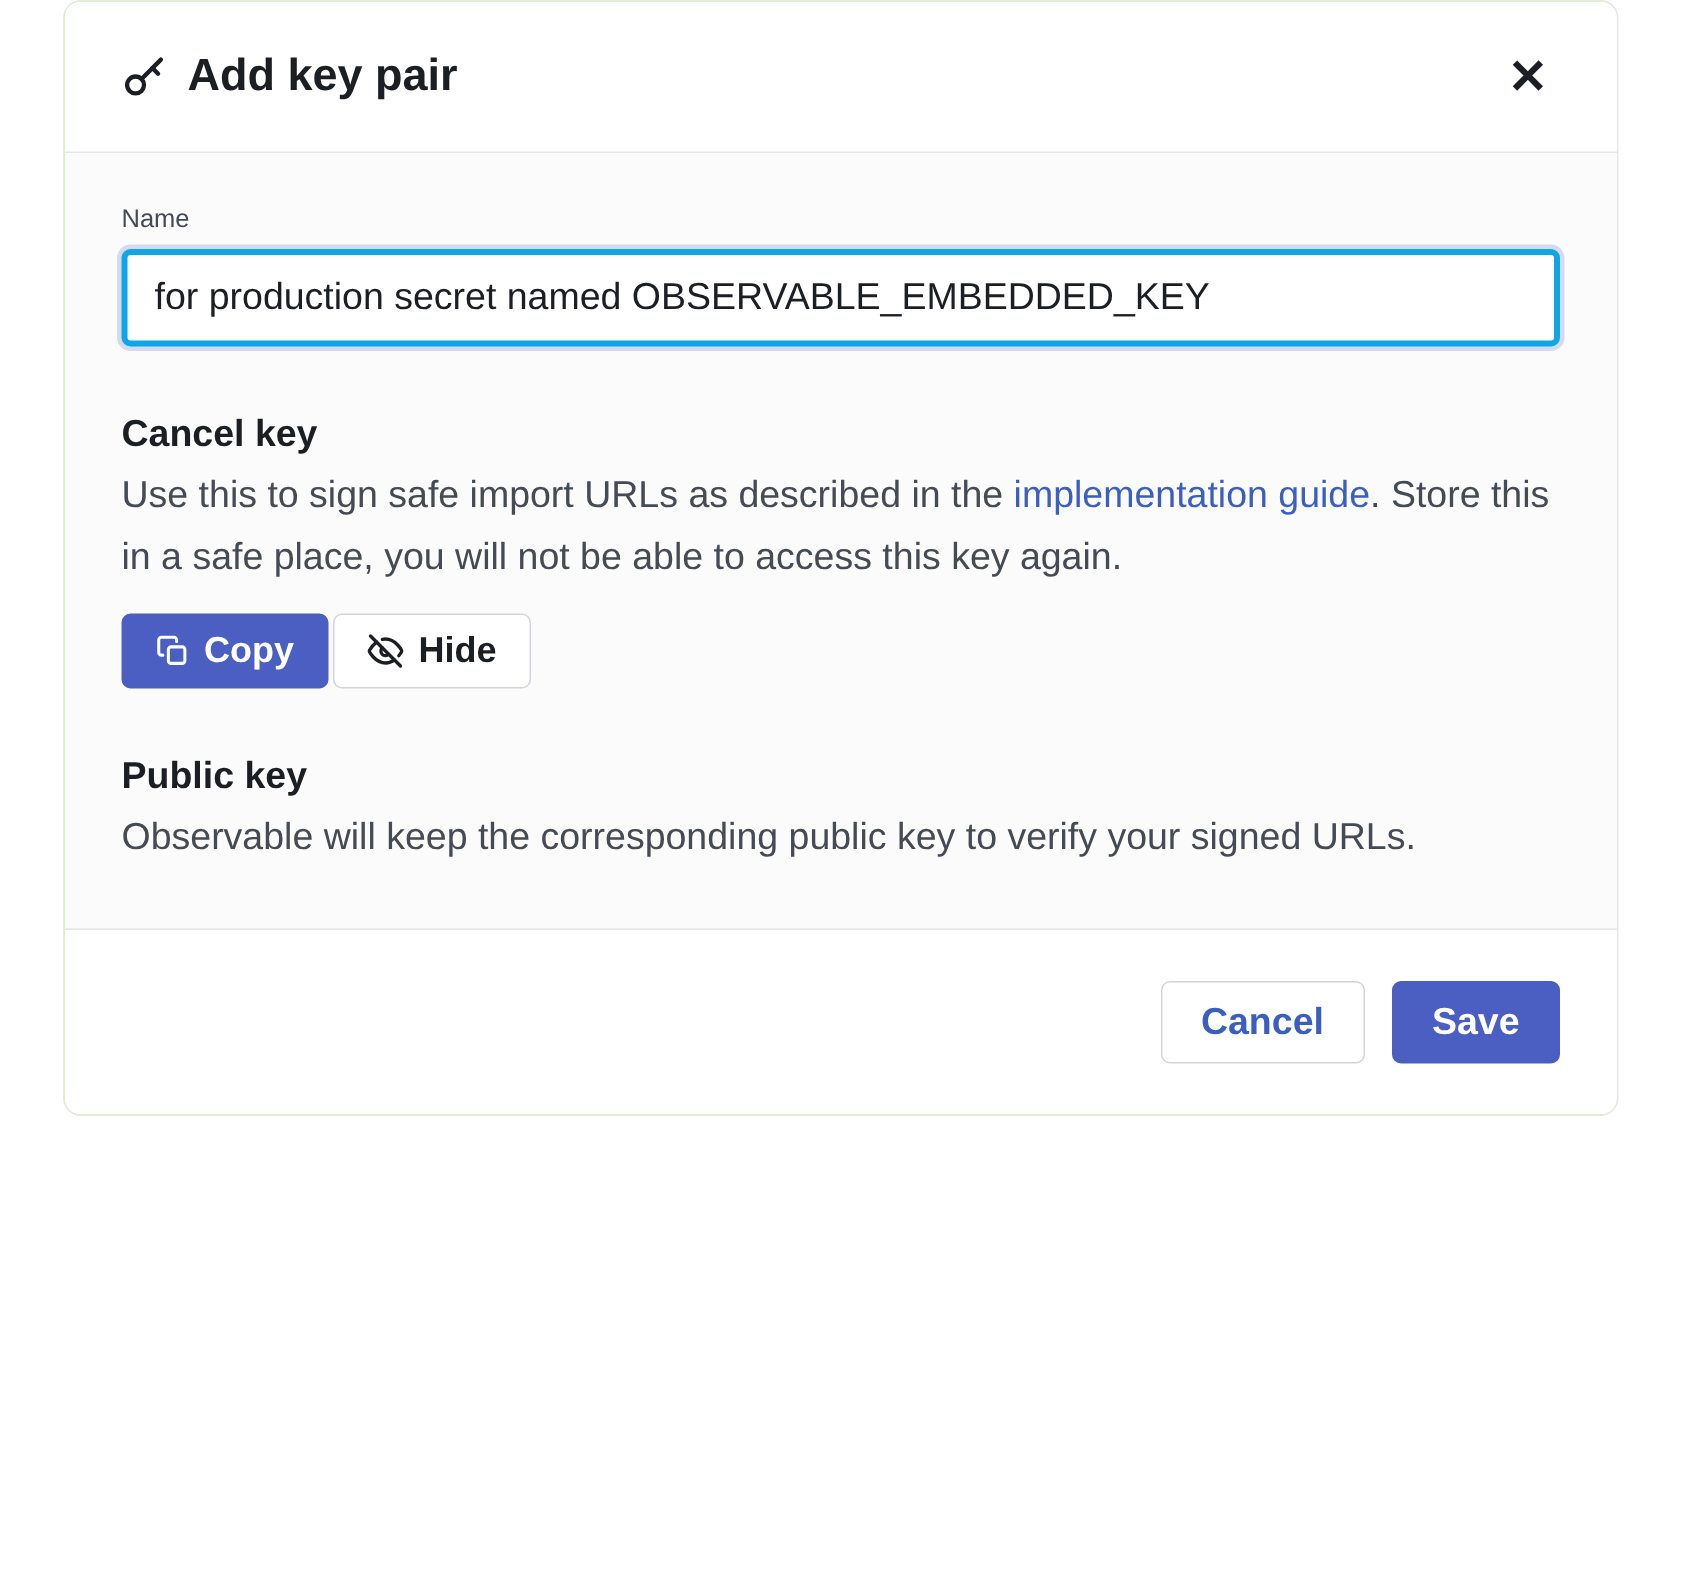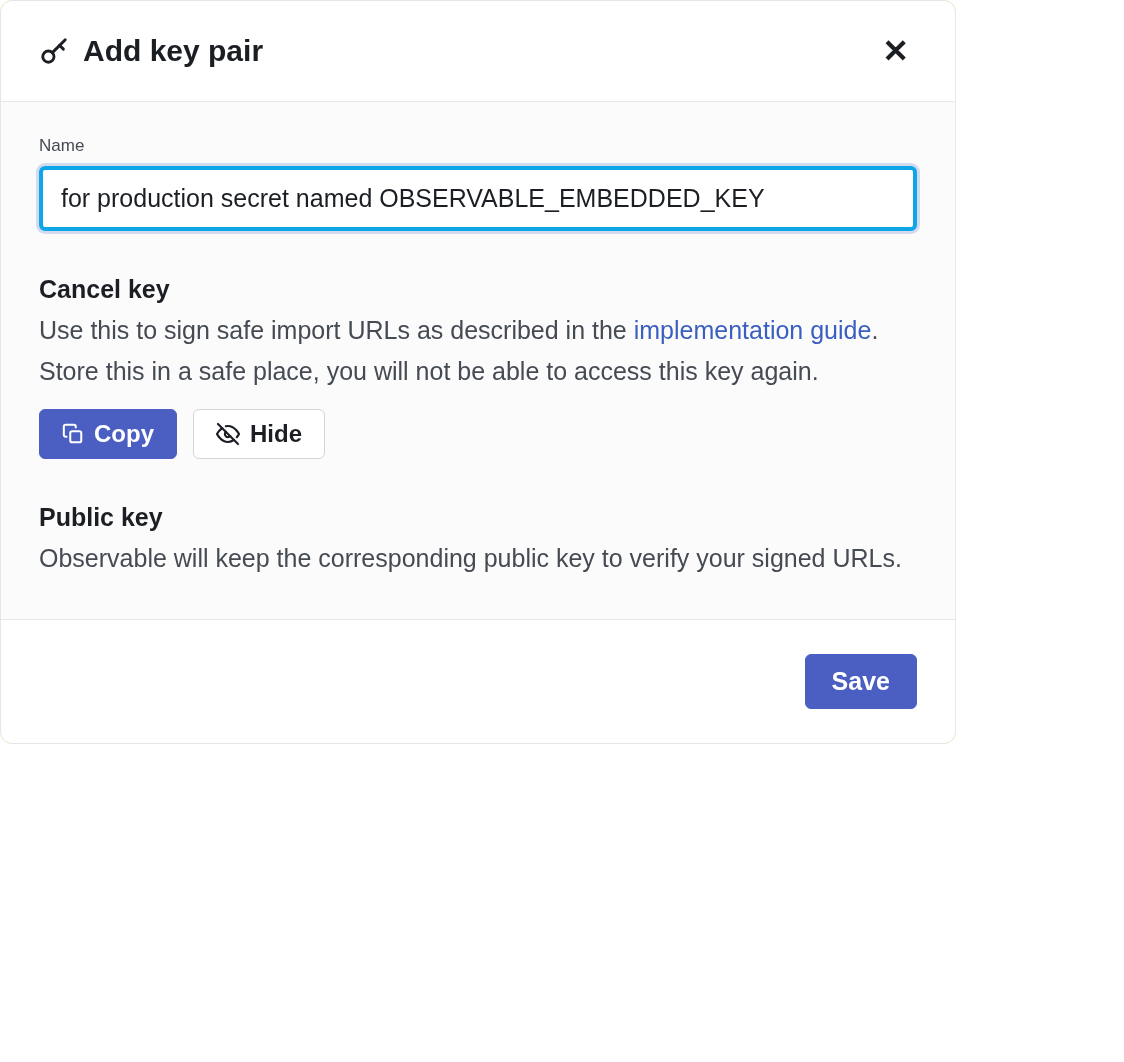--- a/index.html
+++ b/index.html
@@ -6,25 +6,26 @@
       box-sizing: border-box;
       margin: 0;
       padding: 0;
     }
     body {
       font-family: -apple-system, BlinkMacSystemFont, "Segoe UI", Helvetica, Arial, sans-serif;
       background: #ffffff;
       color: #1b1e23;
     }
     .modal {
-      width: 956px;
+      width: 1037px;
       background: #bef264;
       border: 1px solid #e5e7eb;
       border-radius: 12px;
       overflow: hidden;
+      margin-left: 42px;
     }
     .modal-header {
       display: flex;
       align-items: center;
       justify-content: space-between;
       padding: 30px 38px 30px 38px;
       border-bottom: 1px solid #e5e7eb;
       background: #ffffff;
     }
     .modal-title-wrap {
@@ -106,21 +107,21 @@
       font-family: ui-monospace, SFMono-Regular, "SF Mono", Menlo, Consolas, monospace;
       font-size: 24px;
       color: #6b7280;
       line-height: 1.75;
       white-space: pre-wrap;
       word-break: break-all;
       margin-bottom: 18px;
     }
     .button-row {
       display: flex;
-      gap: 16px;
+      gap: 3px;
     }
     .btn {
       display: inline-flex;
       align-items: center;
       gap: 10px;
       padding: 12px 22px;
       font-size: 24px;
       font-weight: 600;
       border-radius: 6px;
       cursor: pointer;
@@ -223,16 +224,17 @@
     </div>
 
     <div class="field-group" style="margin-bottom:0;">
       <span class="label-bold">Public key</span>
       <p class="description" style="margin-bottom:0;">Observable will keep the corresponding public key to verify your signed URLs.</p>
     </div>
 
   </div>
 
   <div class="modal-footer">
+    <button class="footer-btn btn-text-secondary">Cancel</button>
     <button class="footer-btn btn-primary">Save</button>
   </div>
 
 </div>
 
 </body></html>

